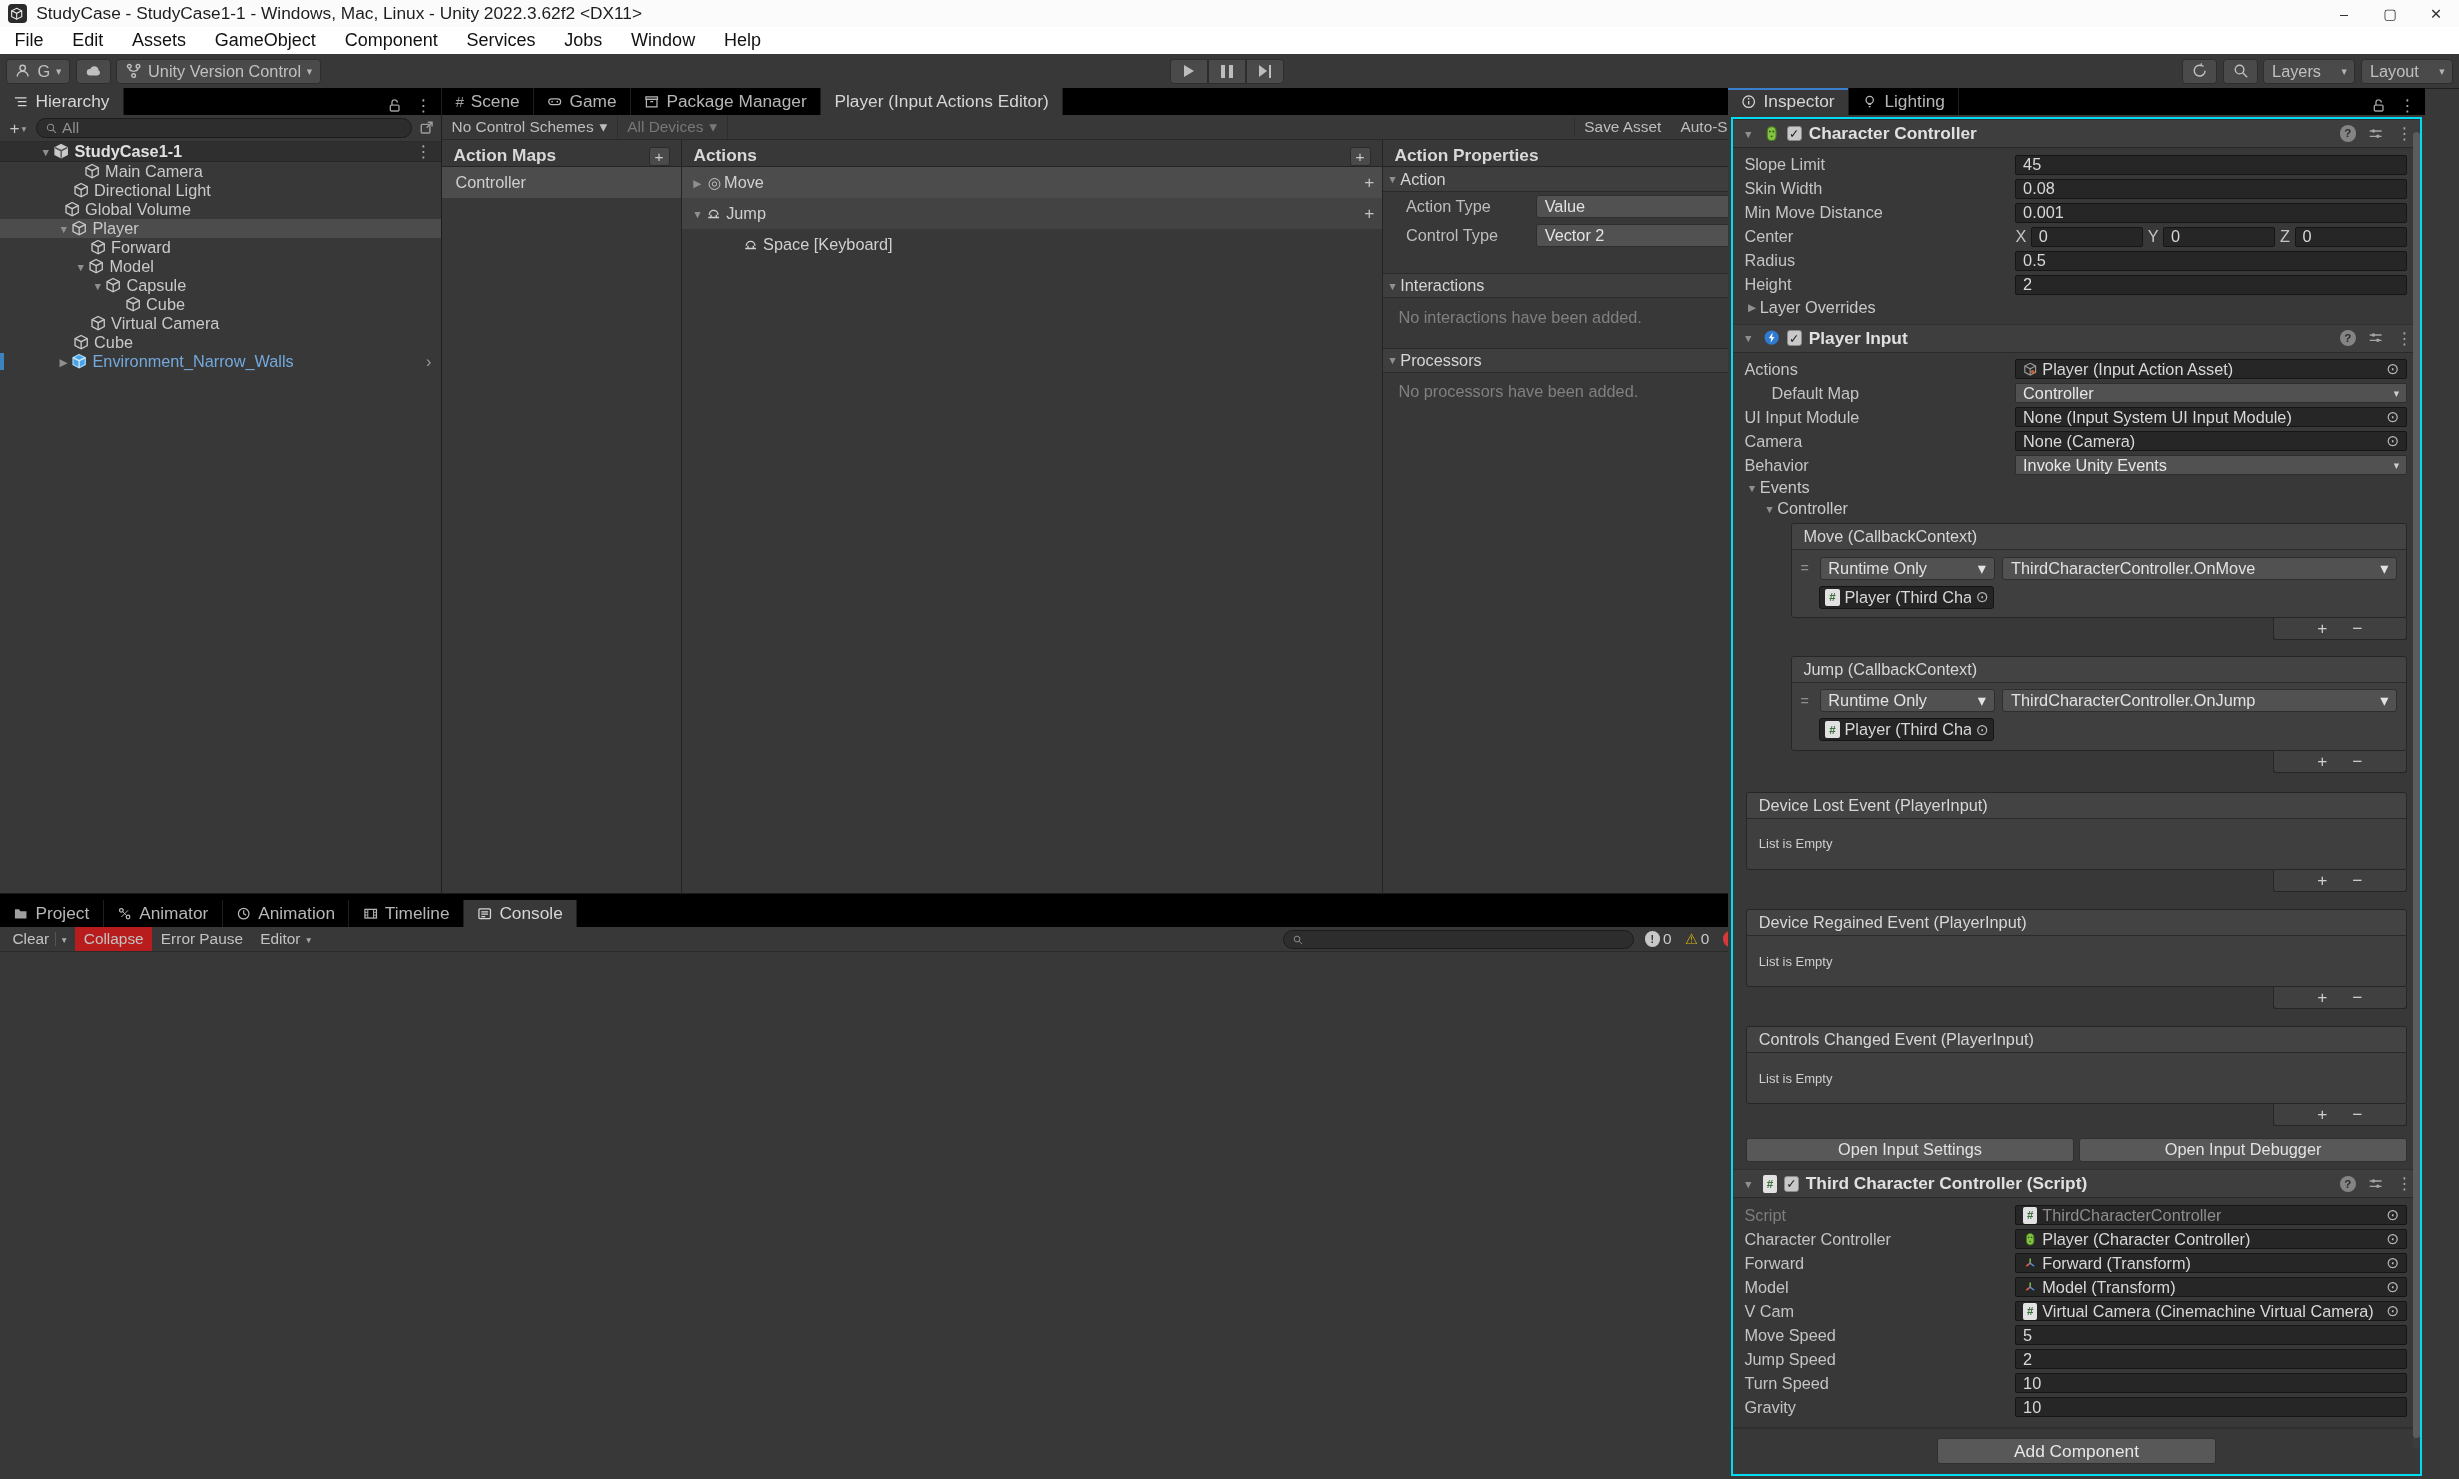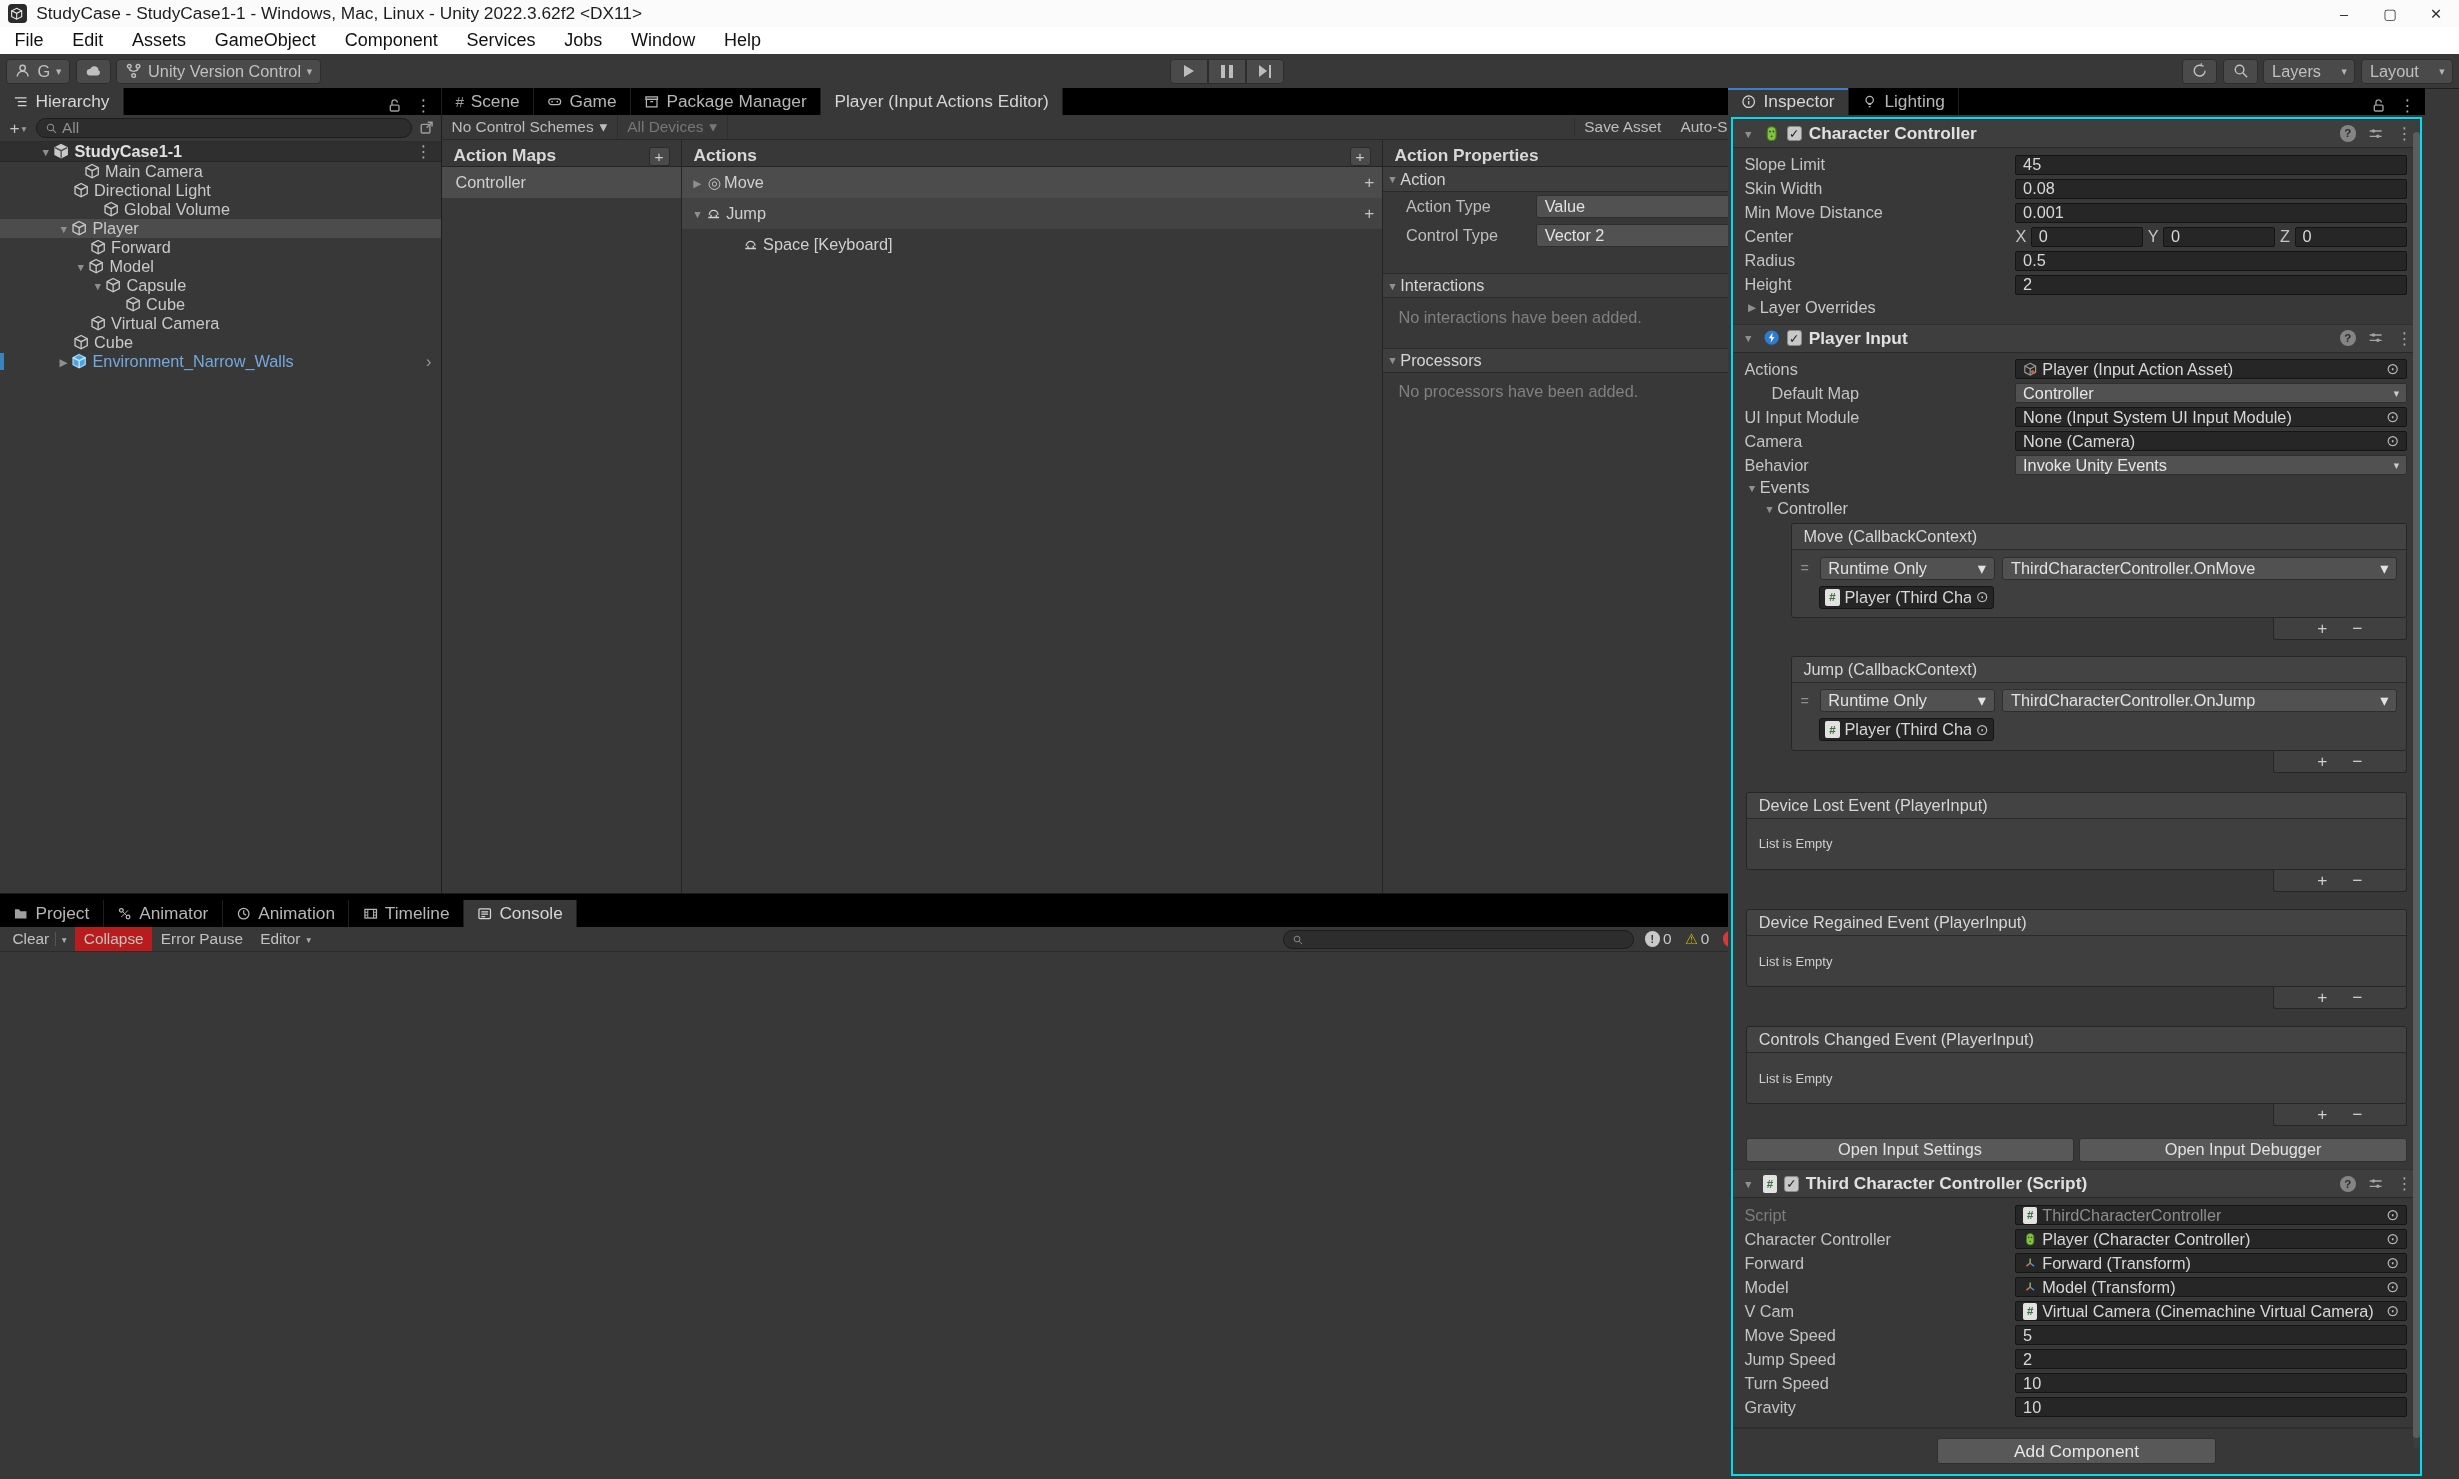--- a/index.html
+++ b/index.html
@@ -383,21 +383,21 @@
           <use href="#i-cube"></use>
         </svg>
         <span>Main Camera</span>
       </div>
     <div class="hrow" style="padding-left:73px">
         <svg class="ic" viewBox="0 0 17 17" width="16.3" height="16.3">
           <use href="#i-cube"></use>
         </svg>
         <span>Directional Light</span>
       </div>
-    <div class="hrow" style="padding-left:103px">
+    <div class="hrow" style="padding-left:64px">
         <svg class="ic" viewBox="0 0 17 17" width="16.3" height="16.3">
           <use href="#i-cube"></use>
         </svg>
         <span>Global Volume</span>
       </div>
     <div class="hrow sel" style="padding-left:56px">
         <span class="arr">▼</span>
         <svg class="ic" viewBox="0 0 17 17" width="16.3" height="16.3">
           <use href="#i-cube"></use>
         </svg>

